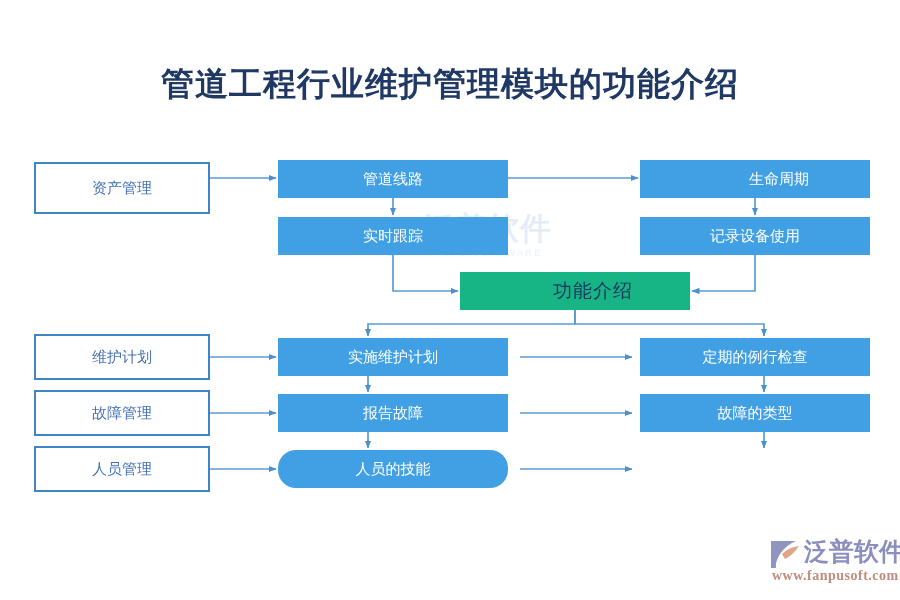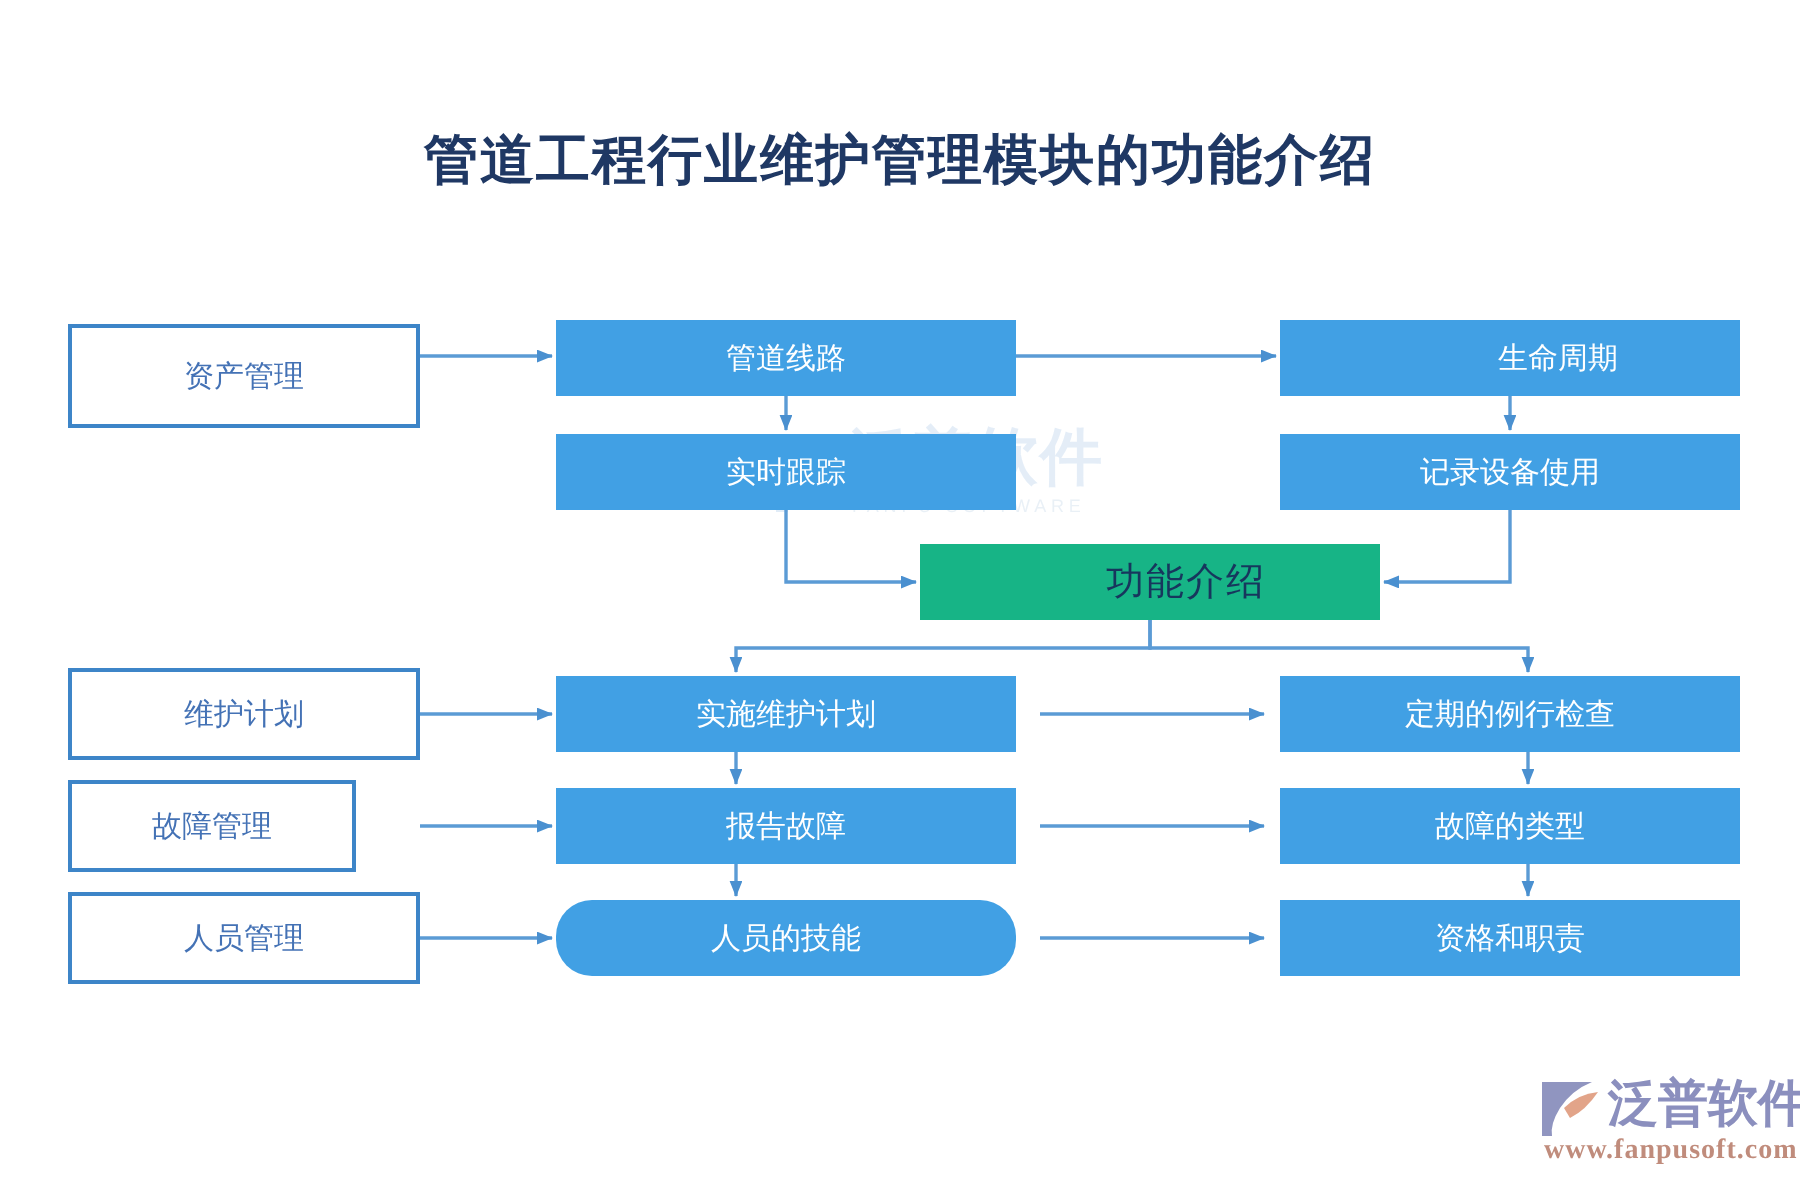--- a/index.html
+++ b/index.html
@@ -27,21 +27,21 @@
   }
 
   
   .page-title {
     position: absolute;
     left: 0;
     top: 62px;
     width: 900px;
     text-align: center;
     font-family: "Liberation Serif", "DejaVu Serif", serif;
-    font-size: 27px;
+    font-size: 33px;
     font-weight: bold;
     color: #1f3864;
     letter-spacing: 1px;
     white-space: nowrap;
   }
 
   
   .watermark {
     position: absolute;
     left: 382px;
@@ -198,21 +198,21 @@
       <path d="M764,432 L764,448"></path>
     </g>
   </svg>
 
   <div class="node node-outline" style="left:34px;top:152px;width:176px;height:52px;margin-top:10px;">
     <span>资产管理</span>
   </div>
   <div class="node node-outline" style="left:34px;top:334px;width:176px;height:46px;">
     <span>维护计划</span>
   </div>
-  <div class="node node-outline" style="left:34px;top:390px;width:144px;height:46px;">
+  <div class="node node-outline" style="left:34px;top:390px;width:176px;height:46px;">
     <span>故障管理</span>
   </div>
   <div class="node node-outline" style="left:34px;top:446px;width:176px;height:46px;">
     <span>人员管理</span>
   </div>
 
   <div class="node node-blue" style="left:278px;top:217px;width:230px;height:38px;">
     <span>实时跟踪</span>
   </div>
   <div class="node node-blue" style="left:278px;top:160px;width:230px;height:38px;">
@@ -232,23 +232,20 @@
     <span>生命周期</span>
   </div>
   <div class="node node-blue" style="left:640px;top:217px;width:230px;height:38px;">
     <span>记录设备使用</span>
   </div>
   <div class="node node-blue" style="left:640px;top:338px;width:230px;height:38px;justify-content:center;">
     <span>定期的例行检查</span>
   </div>
   <div class="node node-blue" style="left:640px;top:394px;width:230px;height:38px;">
     <span>故障的类型</span>
-  </div>
-  <div class="node node-blue" style="left:640px;top:450px;width:230px;height:38px;">
-    <span>资格和职责</span>
   </div>
 
   <div class="node node-green" style="left:460px;top:272px;width:230px;height:38px;padding-left:36px;">
     <span>功能介绍</span>
   </div>
 
   <div class="brand">
     <svg class="brand-mark" viewBox="0 0 34 32">
       <path d="M3 3 L28 3 Q18 7 12 16 Q7 24 8 30 L3 30 Z" fill="#9095c0"></path>
       <path d="M14 16 Q21 9 31 8 Q25 17 17 21 Z" fill="#e2a489"></path>

